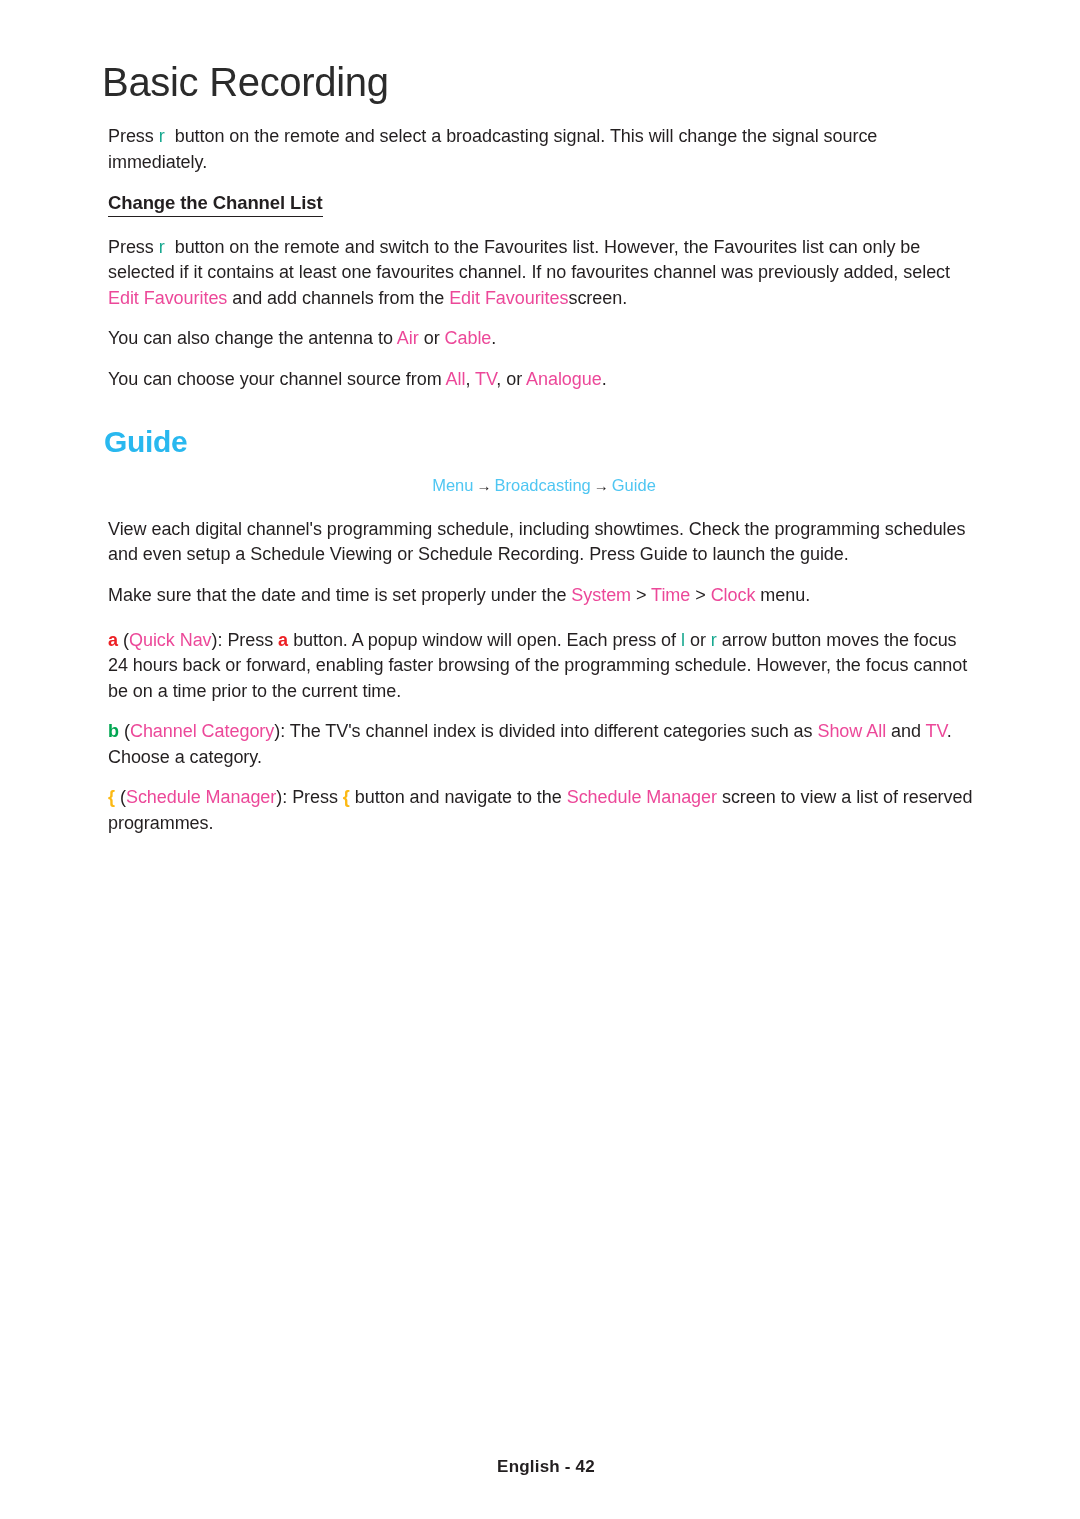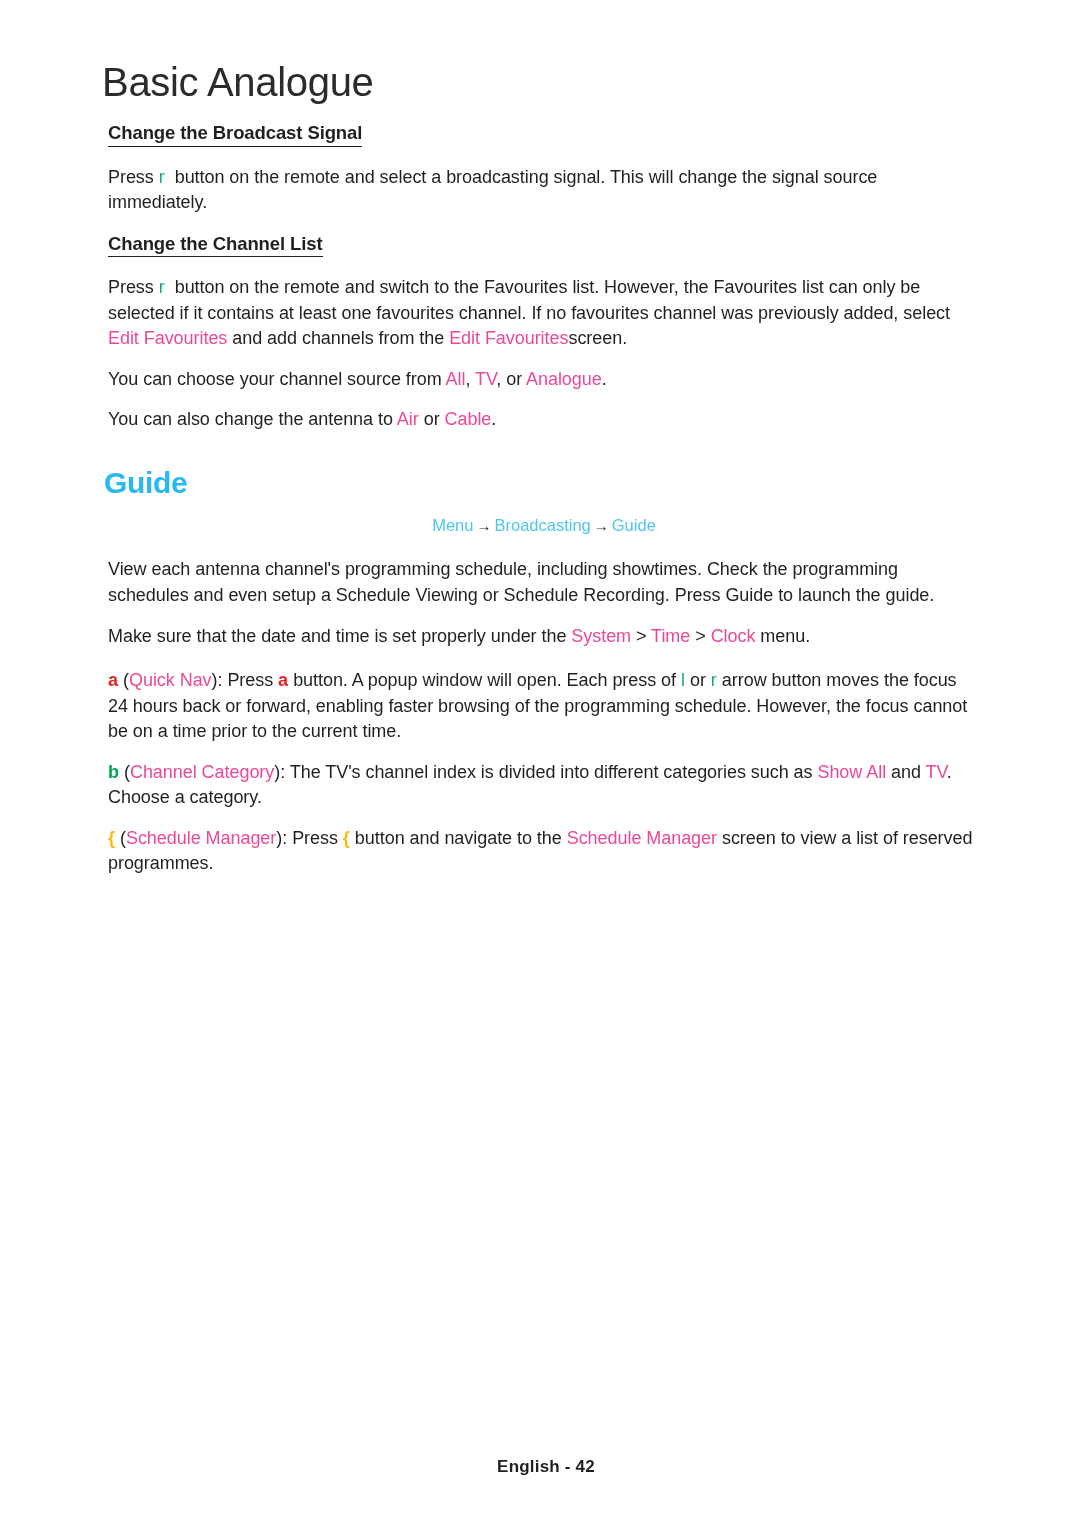--- a/index.html
+++ b/index.html
@@ -105,56 +105,53 @@
     color:#231f20;
     letter-spacing:0.2px;
     padding-left:12px;
   }
 </style>
 </head>
 <body>
 
 <div class="page">
 
-  <div class="page-title">Basic Analogue</div>
+  <div class="page-title">Basic Recording</div>
 
-  <div class="heading-wrap">
-    <div class="section-heading">Change the Broadcast Signal</div>
-  </div>
 
   <p class="body tall"><span>Press</span>
     <span class="btn-r sp">r</span>
     <span>button on the remote and select a broadcasting signal. This will change the signal source immediately.</span></p>
 
   <div class="heading-wrap">
     <div class="section-heading">Change the Channel List</div>
   </div>
 
   <p class="body"><span>Press</span>
     <span class="btn-r sp">r</span>
     <span>button on the remote and switch to the Favourites list. However, the Favourites list can only be selected if it contains at least one favourites channel. If no favourites channel was previously added, select</span>
     <span class="cy">Edit Favourites</span>
     <span>and add channels from the</span>
     <span class="cy">Edit Favourites</span><span>screen.</span></p>
 
+  <p class="body"><span>You can also change the antenna to</span>
+    <span class="cy">Air</span>
+    <span>or</span>
+    <span class="cy">Cable</span><span>.</span></p>
+
   <p class="body"><span>You can choose your channel source from</span>
     <span class="cy">All</span><span>,</span>
     <span class="cy">TV</span><span>, or</span>
     <span class="cy">Analogue</span><span>.</span></p>
 
-  <p class="body"><span>You can also change the antenna to</span>
-    <span class="cy">Air</span>
-    <span>or</span>
-    <span class="cy">Cable</span><span>.</span></p>
-
   <div class="blue-heading">Guide</div>
 
   <div class="breadcrumb"><span>Menu</span><span class="arrow">→</span><span>Broadcasting</span><span class="arrow">→</span><span>Guide</span></div>
 
-  <p class="body">View each antenna channel's programming schedule, including showtimes. Check the programming schedules and even setup a Schedule Viewing or Schedule Recording. Press Guide to launch the guide.</p>
+  <p class="body">View each digital channel's programming schedule, including showtimes. Check the programming schedules and even setup a Schedule Viewing or Schedule Recording. Press Guide to launch the guide.</p>
 
   <p class="body tall"><span>Make sure that the date and time is set properly under the</span>
     <span class="cy">System</span>
     <span>&gt;</span>
     <span class="cy">Time</span>
     <span>&gt;</span>
     <span class="cy">Clock</span>
     <span>menu.</span></p>
 
 

